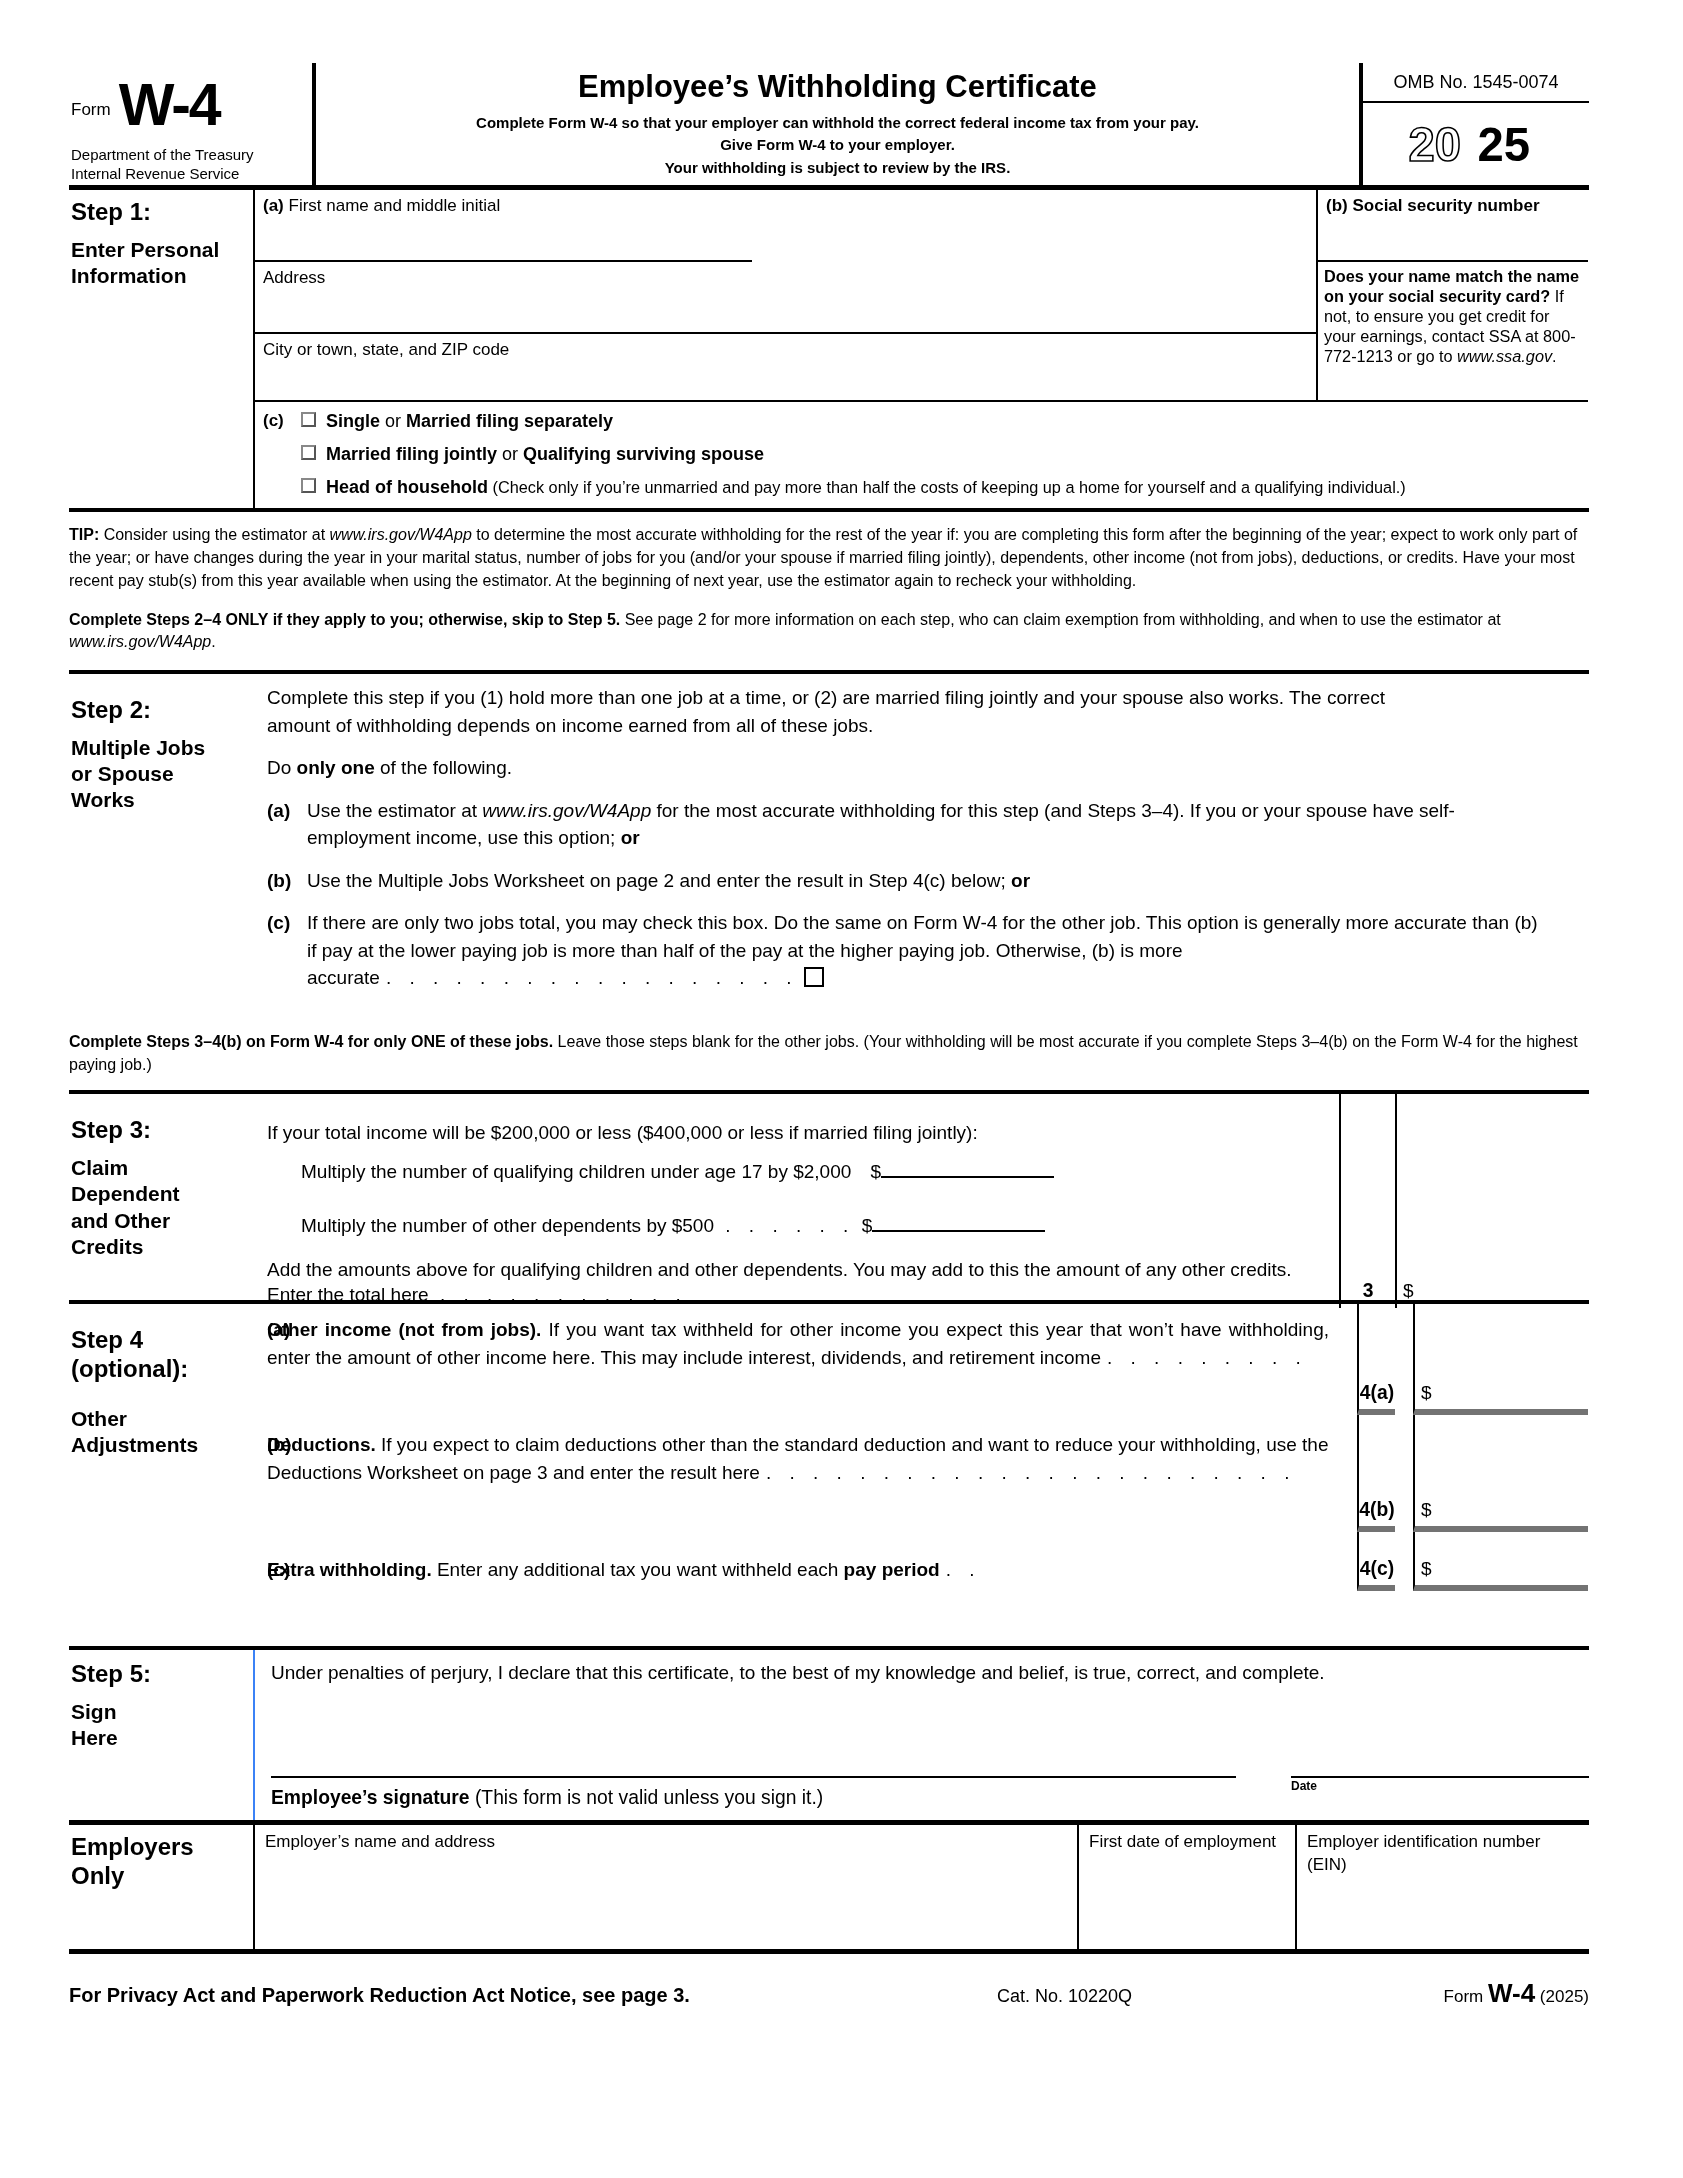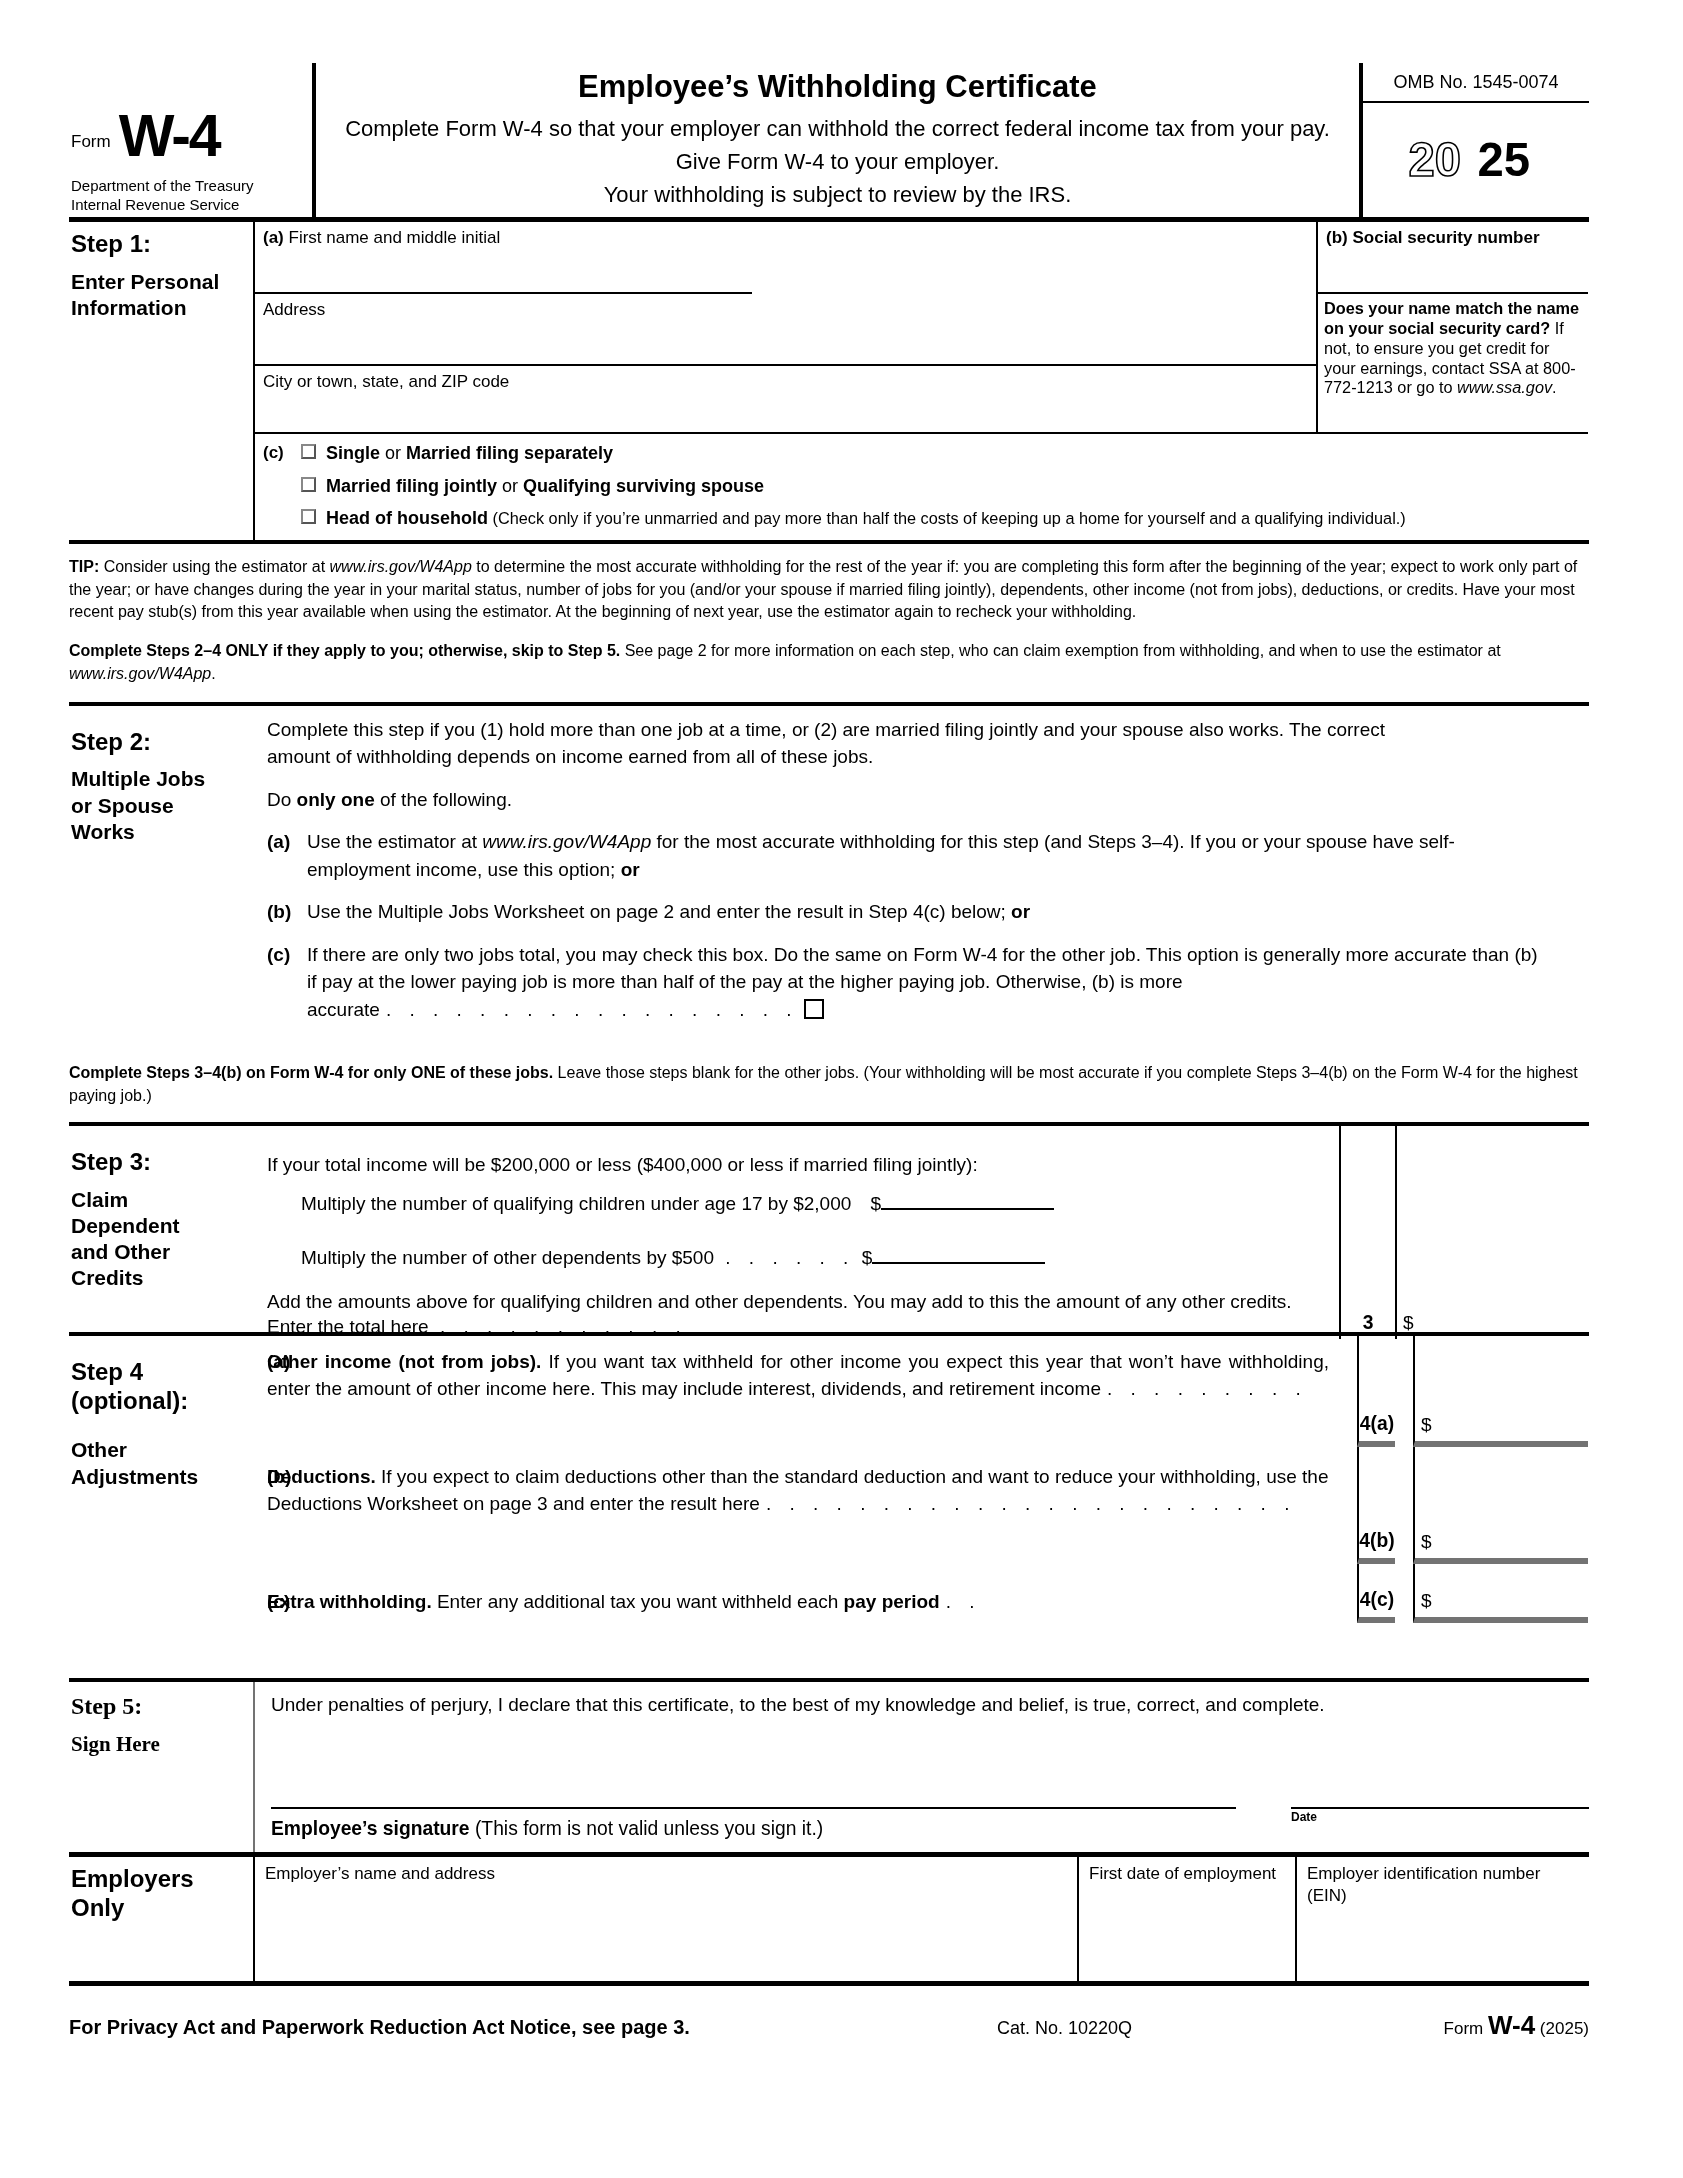--- a/index.html
+++ b/index.html
@@ -16,21 +16,21 @@
 
   
   .hdr { display:flex; align-items:stretch; }
   .hdr-left { width:243px; padding:6px 10px 2px 2px; display:flex; flex-direction:column; justify-content:flex-end; }
   .hdr-formrow { display:flex; align-items:flex-end; gap:8px; }
   .hdr-form { font-size:17px; padding-bottom:10px; }
   .hdr-w4 { font-size:59px; font-weight:bold; letter-spacing:-2px; line-height:0.9; }
   .hdr-agency { font-size:15px; line-height:1.25; margin-top:14px; }
   .hdr-center { flex:1; border-left:4px solid #000; border-right:4px solid #000; text-align:center; padding:4px 14px 6px 14px; }
   .hdr-title { font-size:31px; font-weight:bold; margin-bottom:4px; }
-  .hdr-sub { font-size:22px; font-weight:normal; line-height:1.5; }
+  .hdr-sub { font-size:15px; font-weight:bold; line-height:1.5; }
   .hdr-right { width:226px; display:flex; flex-direction:column; }
   .hdr-omb { font-size:18px; text-align:center; padding:8px 2px 6px 2px; border-bottom:2px solid #000; }
   .hdr-year { flex:1; display:flex; align-items:center; justify-content:center; }
   .hdr-bot { border-top:5px solid #000; }
 
   
   .s1 { display:grid; grid-template-columns:186px 497px 564px 272px; grid-template-rows:72px 72px 68px 106px; border-bottom:4px solid #000; }
   .s1-label { grid-row:1 / 5; grid-column:1; border-right:2px solid #000; padding:8px 10px 0 2px; }
   .step-title { font-size:24px; font-weight:bold; line-height:1.2; }
   .step-sub { font-size:21px; font-weight:bold; line-height:1.25; margin-top:10px; }
@@ -65,21 +65,21 @@
   .amt { display:grid; grid-template-columns:1084px 56px 193px; }
   .amt .txt { padding:0 10px 0 12px;margin-top:16px; }
   .amt .num { border-left:2px solid #000; font-weight:bold; font-size:19.3px; display:flex; align-items:flex-end; justify-content:center; padding-bottom:4px; }
   .amt .dol { border-left:2px solid #000; display:flex; align-items:flex-end; padding:0 0 4px 6px; }
   .rowline .num, .rowline .dol { border-bottom:6px solid #737373;margin-left:18px; }
   .uline { display:inline-block; width:173px; border-bottom:2px solid #000; height:22px; }
   .money { white-space:nowrap; }
 
   
   .s5 { display:grid; grid-template-columns:186px 1fr; height:170px; }
-  .s5-lab { border-right:2px solid #737373; padding:10px 10px 9px 2px;font-family:Liberation Serif, serif; }
+  .s5-lab { border-right:2px solid #3b82f6; padding:10px 10px 9px 2px; }
   .s5-body { padding:10px 0 0 16px; display:flex; flex-direction:column; }
   .s5-sign { margin-top:auto; display:flex; gap:55px; padding-bottom:10px; }
   .sigblock { width:965px; border-top:2px solid #000; padding-top:7px; font-size:19.3px; }
   .dateblock { flex:1; border-top:2px solid #000; padding-top:1px; font-weight:bold; font-size:12px; }
 
   
   .emp { display:grid; grid-template-columns:186px 824px 218px 1fr; height:129px; border-bottom:5px solid #000; }
   .emp-lab { border-right:2px solid #000; padding:8px 8px 0 2px; }
   .emp-cell { font-size:17px; padding:6px 10px; }
   .emp-c1 { border-right:2px solid #000; }

